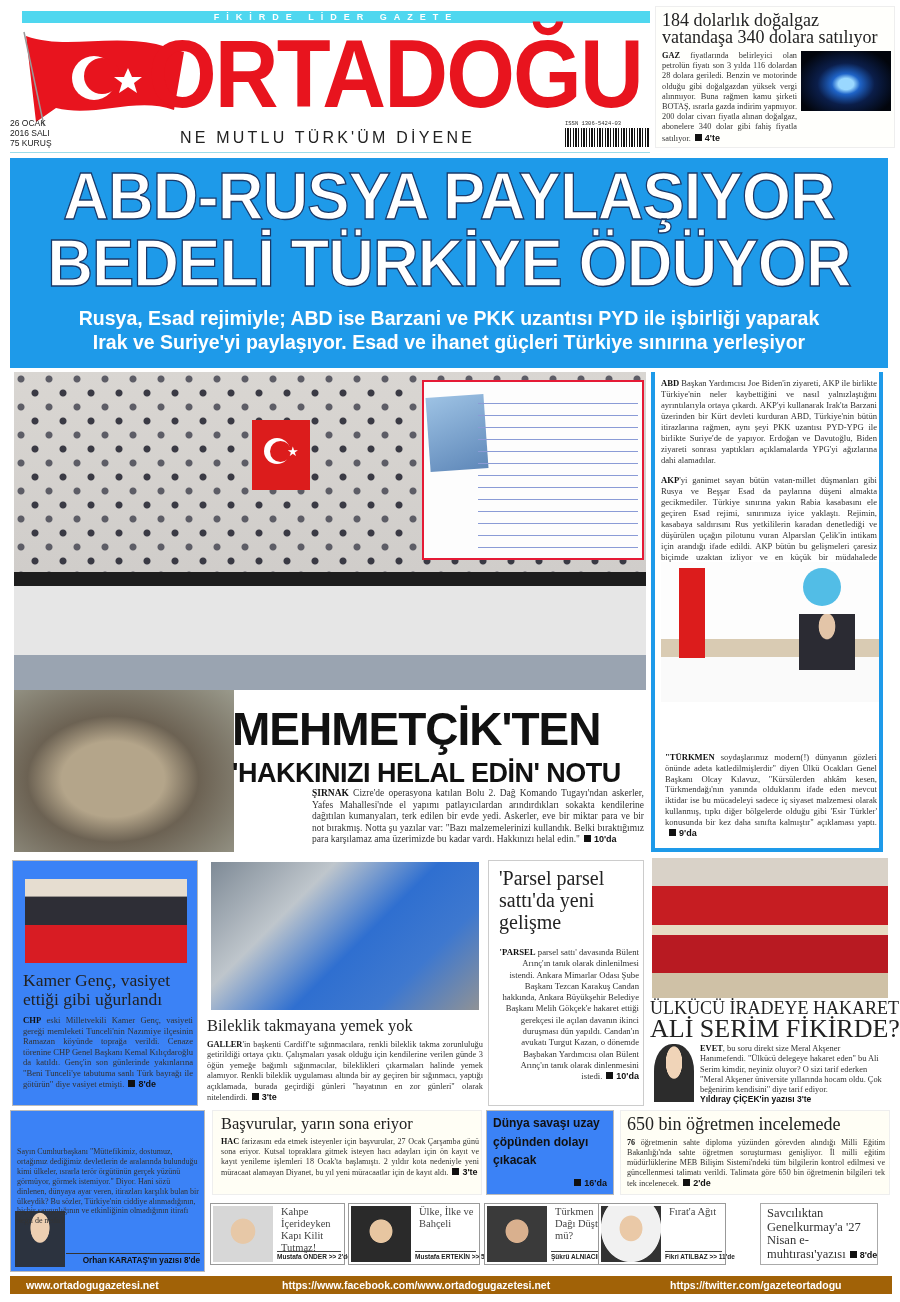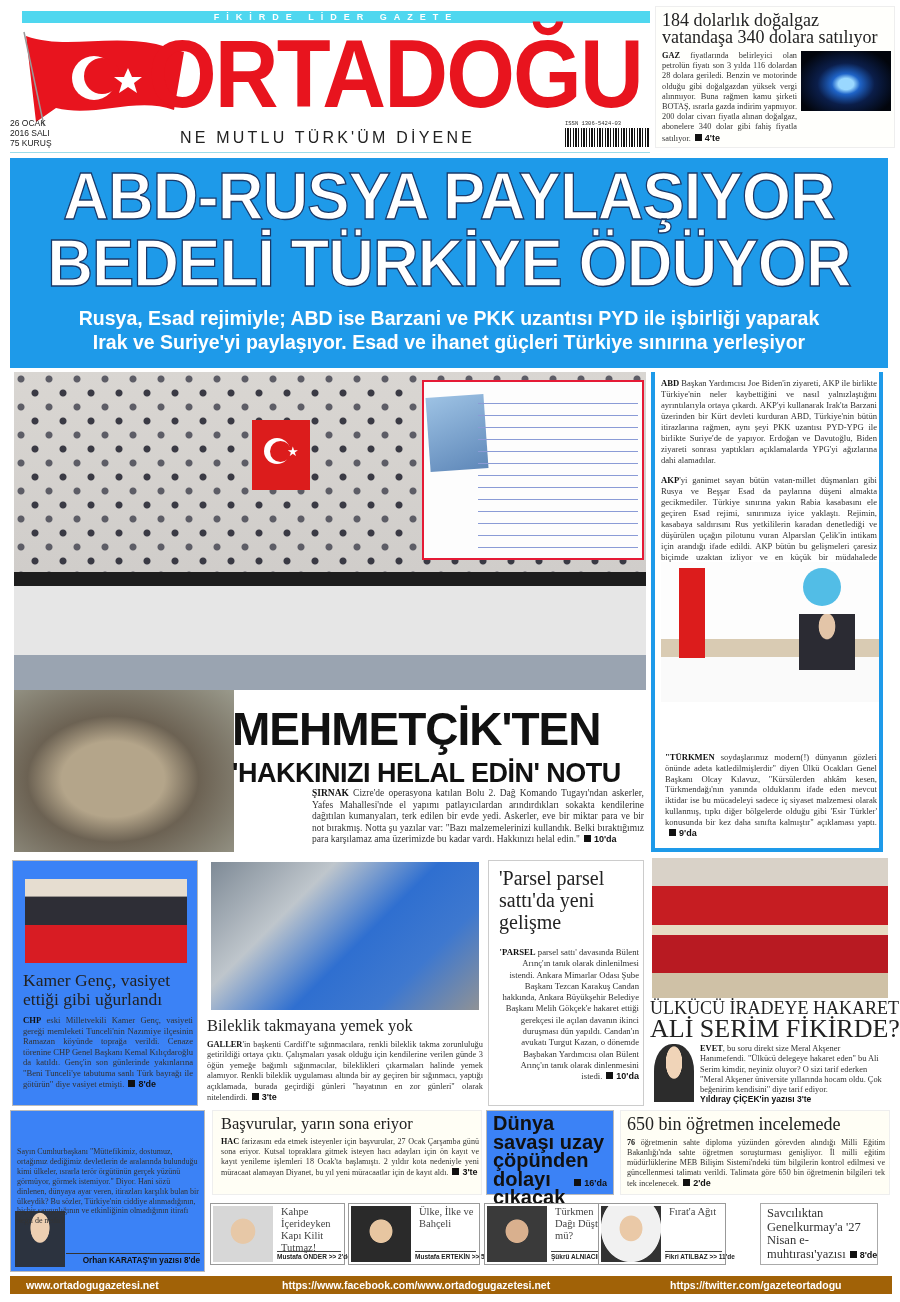--- a/index.html
+++ b/index.html
@@ -190,21 +190,21 @@
 </div>
 
 <div id="basvuru" class="abs" style="width:270px">
   <div class="abs serif" style="left:8px;top:3px;width:262px;font-size:16.5px;line-height:20px;color:#222;white-space:nowrap">Başvurular, yarın sona eriyor</div>
   <div class="abs body-txt" style="left:8px;top:26px;width:258px;font-size:8.1px;line-height:10.1px">
     <b>HAC</b><span> farizasını eda etmek isteyenler için başvurular, 27 Ocak Çarşamba günü sona eriyor. Kutsal topraklara gitmek isteyen hacı adayları için ön kayıt ve kayıt yenileme işlemleri 18 Ocak'ta başlamıştı. 2 yıldır kota nedeniyle yeni müracaat alamayan Diyanet, bu yıl yeni müracaatlar için de kayıt aldı.</span><span class="ref">3'te</span>
   </div>
 </div>
 
 <div id="dunya" class="abs box">
-  <div class="abs sans" style="left:6px;top:3px;width:120px;font-weight:bold;font-size:20px;line-height:18.5px;color:#111">Dünya savaşı uzay çöpünden dolayı çıkacak</div>
+  <div class="abs sans" style="left:6px;top:3px;width:120px;font-weight:bold;font-size:12px;line-height:18.5px;color:#111">Dünya savaşı uzay çöpünden dolayı çıkacak</div>
   <div class="abs" style="right:6px;bottom:4px"><span class="ref">16'da</span></div>
 </div>
 
 <div id="ogretmen" class="abs">
   <div class="abs serif" style="left:6px;top:3px;width:262px;font-size:18px;line-height:21px;color:#222;white-space:nowrap">650 bin öğretmen incelemede</div>
   <div class="abs body-txt" style="left:6px;top:27px;width:258px;font-size:8.1px;line-height:10.1px">
     <b>76</b><span> öğretmenin sahte diploma yüzünden görevden alındığı Milli Eğitim Bakanlığı'nda sahte öğretmen soruşturması genişliyor. İl milli eğitim müdürlüklerine MEB Bilişim Sistemi'ndeki tüm bilgilerin kontrol edilmesi ve güncellenmesi talimatı verildi. Talimata göre 650 bin öğretmenin bilgileri tek tek incelenecek.</span><span class="ref">2'de</span>
   </div>
 </div>
 

